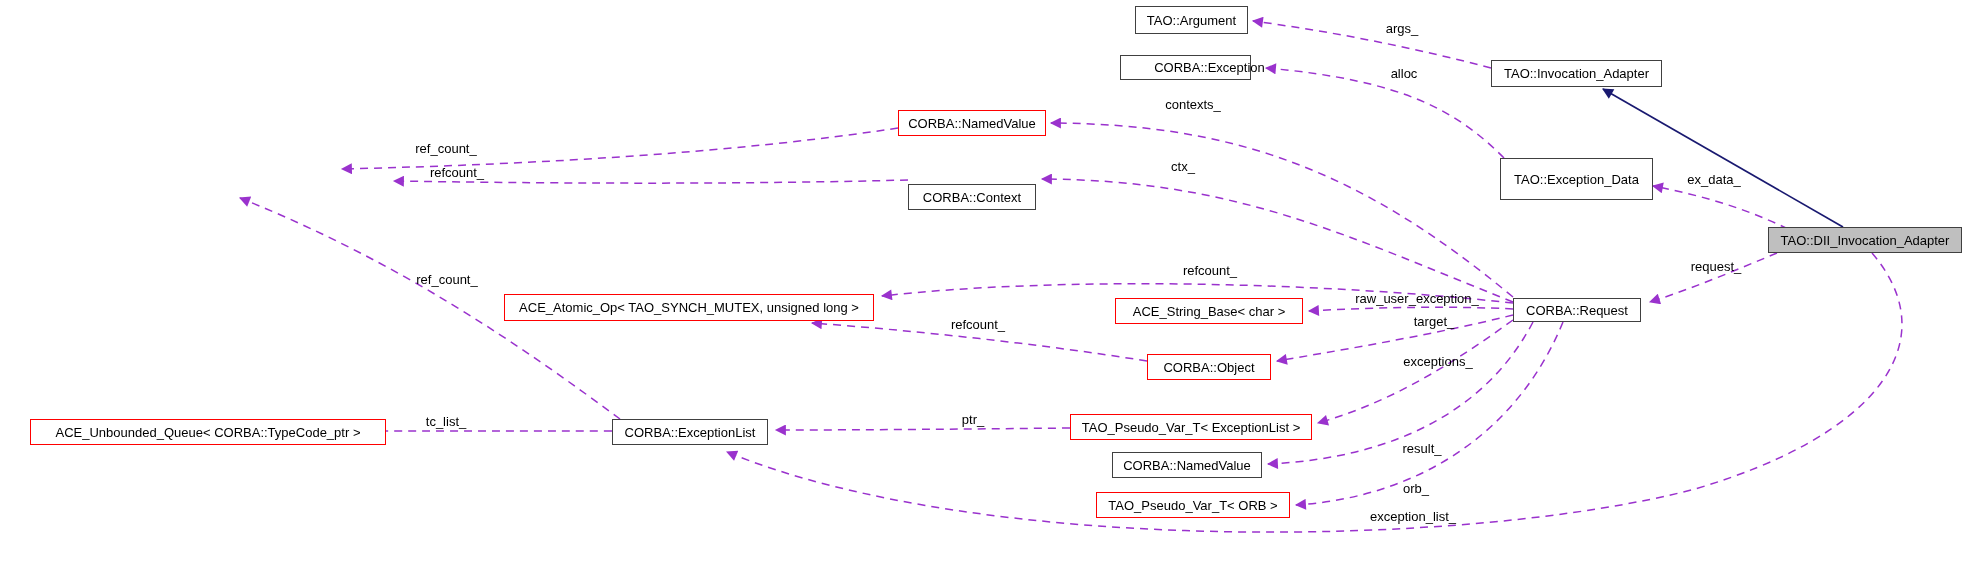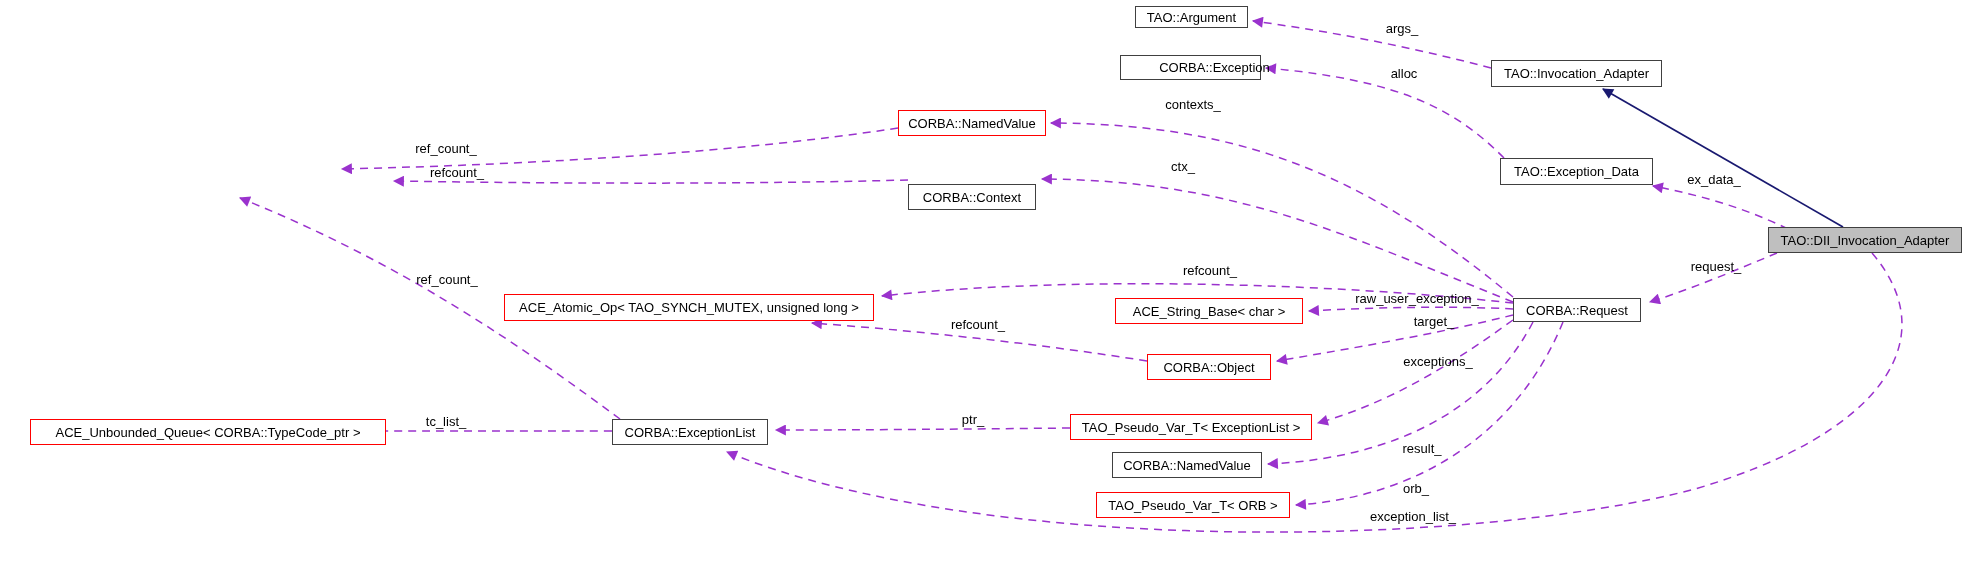--- a/index.html
+++ b/index.html
@@ -65,33 +65,33 @@
         <text x="1416" y="490" class="edge-label" fill="#000000">orb_</text>
         <text x="973" y="421" class="edge-label" fill="#000000">ptr_</text>
         <text x="446" y="423" class="edge-label" fill="#000000">tc_list_</text>
         <text x="1714" y="181" class="edge-label" fill="#000000">ex_data_</text>
         <text x="1716" y="268" class="edge-label" fill="#000000">request_</text>
         <text x="978" y="326" class="edge-label" fill="#000000">refcount_</text>
         <text x="1413" y="518" class="edge-label" fill="#000000">exception_list_</text>
       </g>
   </svg>
   <div id="nodes-layer">
-      <div class="node" style="left: 1135px; top: 6px; width: 113px; height: 22px; border-color: rgb(64, 64, 64); background: rgb(255, 255, 255); color: rgb(0, 0, 0);">
+      <div class="node" style="left: 1135px; top: 6px; width: 113px; height: 28px; border-color: rgb(64, 64, 64); background: rgb(255, 255, 255); color: rgb(0, 0, 0);">
         <span>TAO::Argument</span>
       </div>
-      <div class="node" style="left: 1120px; top: 55px; width: 141px; height: 25px; border-color: rgb(64, 64, 64); background: rgb(255, 255, 255); color: rgb(0, 0, 0); padding-left: 48px;">
+      <div class="node" style="left: 1120px; top: 55px; width: 131px; height: 25px; border-color: rgb(64, 64, 64); background: rgb(255, 255, 255); color: rgb(0, 0, 0); padding-left: 48px;">
         <span>CORBA::Exception</span>
       </div>
       <div class="node" style="left: 1491px; top: 60px; width: 171px; height: 27px; border-color: rgb(64, 64, 64); background: rgb(255, 255, 255); color: rgb(0, 0, 0);">
         <span>TAO::Invocation_Adapter</span>
       </div>
       <div class="node" style="left: 898px; top: 110px; width: 148px; height: 26px; border-color: rgb(255, 0, 0); background: rgb(255, 255, 255); color: rgb(0, 0, 0);">
         <span>CORBA::NamedValue</span>
       </div>
-      <div class="node" style="left: 1500px; top: 158px; width: 153px; height: 27px; border-color: rgb(64, 64, 64); background: rgb(255, 255, 255); color: rgb(0, 0, 0);">
+      <div class="node" style="left: 1500px; top: 158px; width: 153px; height: 42px; border-color: rgb(64, 64, 64); background: rgb(255, 255, 255); color: rgb(0, 0, 0);">
         <span>TAO::Exception_Data</span>
       </div>
       <div class="node" style="left: 908px; top: 166px; width: 128px; height: 26px; border-color: rgb(64, 64, 64); background: rgb(255, 255, 255); color: rgb(0, 0, 0); margin-top: 18px;">
         <span>CORBA::Context</span>
       </div>
       <div class="node" style="left: 1768px; top: 227px; width: 194px; height: 26px; border-color: rgb(64, 64, 64); background: rgb(191, 191, 191); color: rgb(0, 0, 0);">
         <span>TAO::DII_Invocation_Adapter</span>
       </div>
       <div class="node" style="left: 1115px; top: 298px; width: 188px; height: 26px; border-color: rgb(255, 0, 0); background: rgb(255, 255, 255); color: rgb(0, 0, 0);">
         <span>ACE_String_Base&lt; char &gt;</span>

